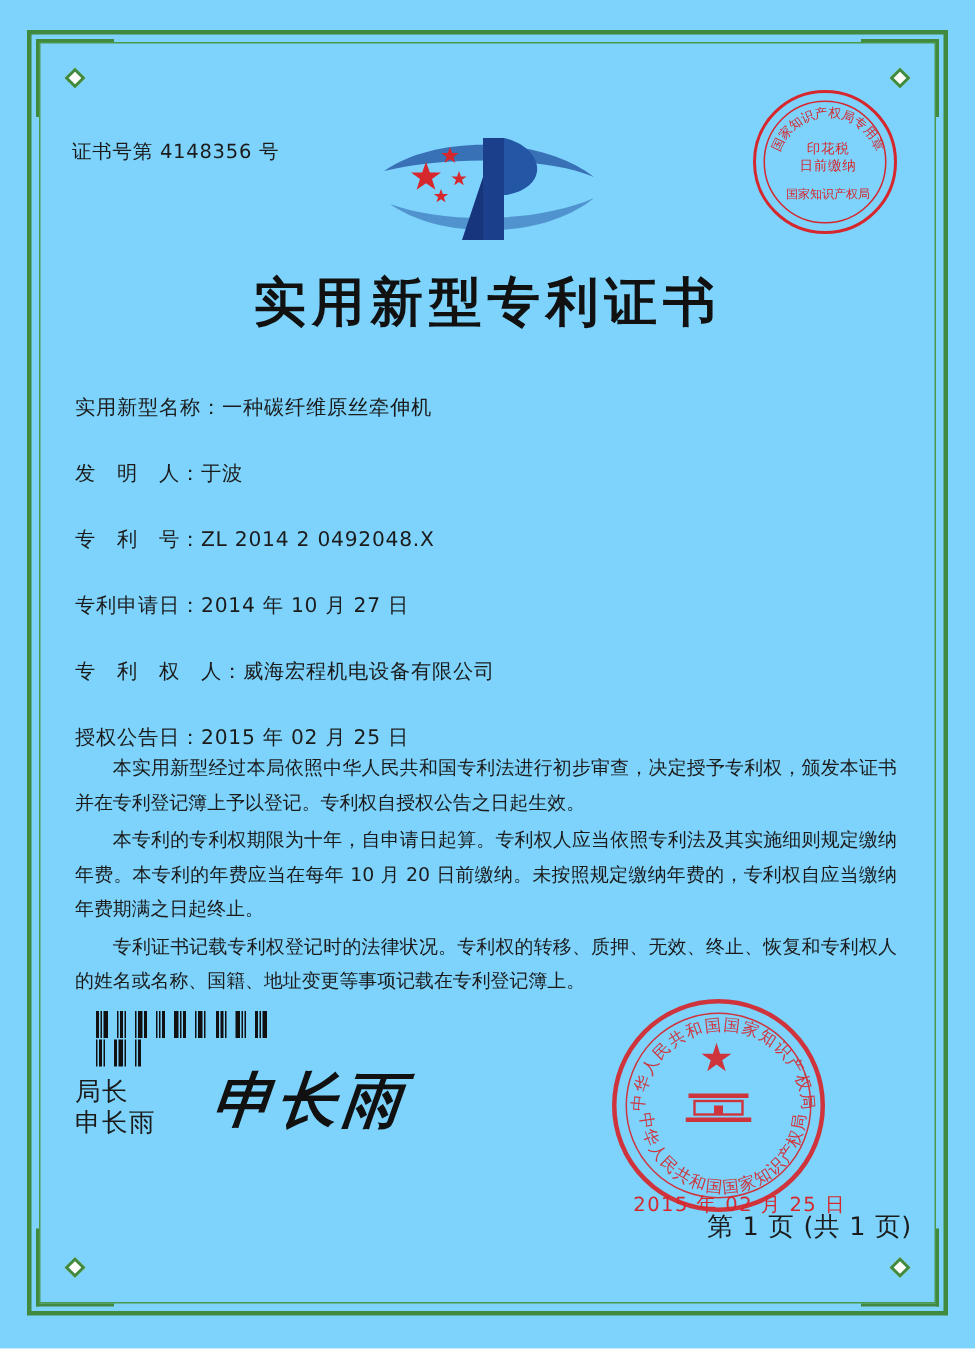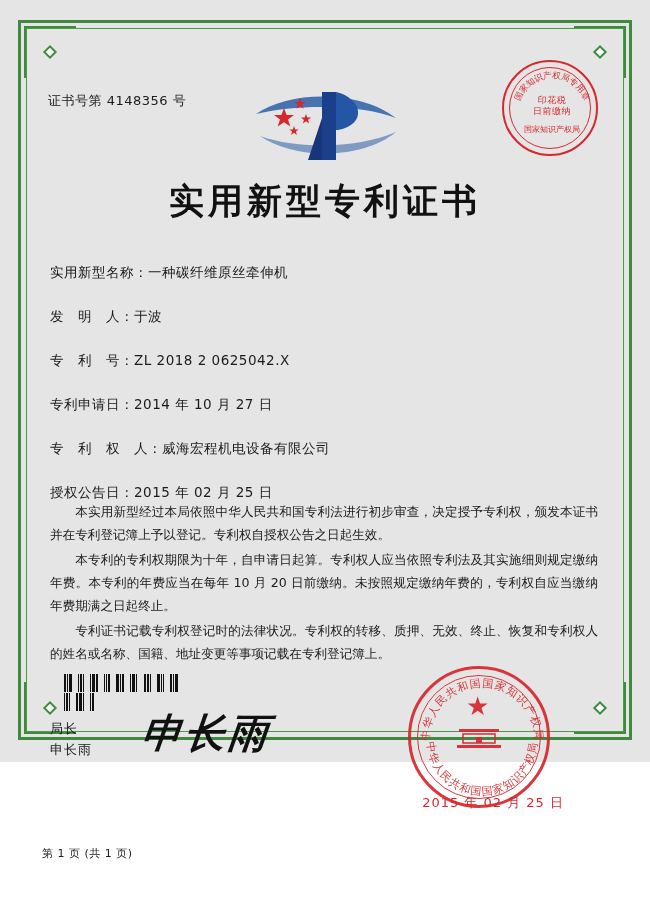--- a/index.html
+++ b/index.html
@@ -11,22 +11,22 @@
     width: 650px;
     height: 899px;
     font-family: "DejaVu Sans", sans-serif;
     color: #1a1a1a;
     overflow: hidden;
   }
 
   .page {
     position: relative;
     width: 650px;
-    height: 762px;
-    background: #e5e5e5;
+    height: 899px;
+    background: #7dd3fc;
     box-sizing: border-box;
     text-decoration: underline;
   }
 
   
   .border-outer {
     position: absolute;
     left: 18px;
     top: 20px;
     right: 18px;
@@ -198,21 +198,21 @@
     height: 18px;
     margin-right: 1px;
     vertical-align: top;
   }
 
   
   .sig-label {
     position: absolute;
     left: 8px;
     top: 672px;
-    font-size: 13px;
+    font-size: 17px;
     line-height: 21px;
     letter-spacing: 1px;
     color: #1b1b1b;
   }
   .signature {
     position: absolute;
     left: 100px;
     top: 660px;
     font-family: "DejaVu Serif", serif;
     font-size: 40px;
@@ -268,23 +268,23 @@
     top: 748px;
     font-size: 13px;
     color: #d6272d;
     letter-spacing: 1px;
   }
 
   .footer {
     position: absolute;
     left: 0;
     right: 0;
-    top: 800px;
-    text-align: left;
-    font-size: 11px;
+    top: 760px;
+    text-align: right;
+    font-size: 17px;
     color: #1b1b1b;
     letter-spacing: 0.5px;
   }
 </style>
 </head>
 <body>
 
 <div class="page">
 
   <div class="border-outer"></div>
@@ -338,21 +338,21 @@
     <div class="title">实用新型专利证书</div>
 
     <div class="fields">
       <div class="field">
         <span class="lbl">实用新型名称：</span><span class="val">一种碳纤维原丝牵伸机</span>
       </div>
       <div class="field">
         <span class="lbl">发　明　人：</span><span class="val">于波</span>
       </div>
       <div class="field">
-        <span class="lbl">专　利　号：</span><span class="val">ZL 2018 2 0625042.X</span>
+        <span class="lbl">专　利　号：</span><span class="val">ZL 2014 2 0492048.X</span>
       </div>
       <div class="field">
         <span class="lbl">专利申请日：</span><span class="val">2014 年 10 月 27 日</span>
       </div>
       <div class="field">
         <span class="lbl">专　利　权　人：</span><span class="val">威海宏程机电设备有限公司</span>
       </div>
       <div class="field">
         <span class="lbl">授权公告日：</span><span class="val">2015 年 02 月 25 日</span>
       </div>

